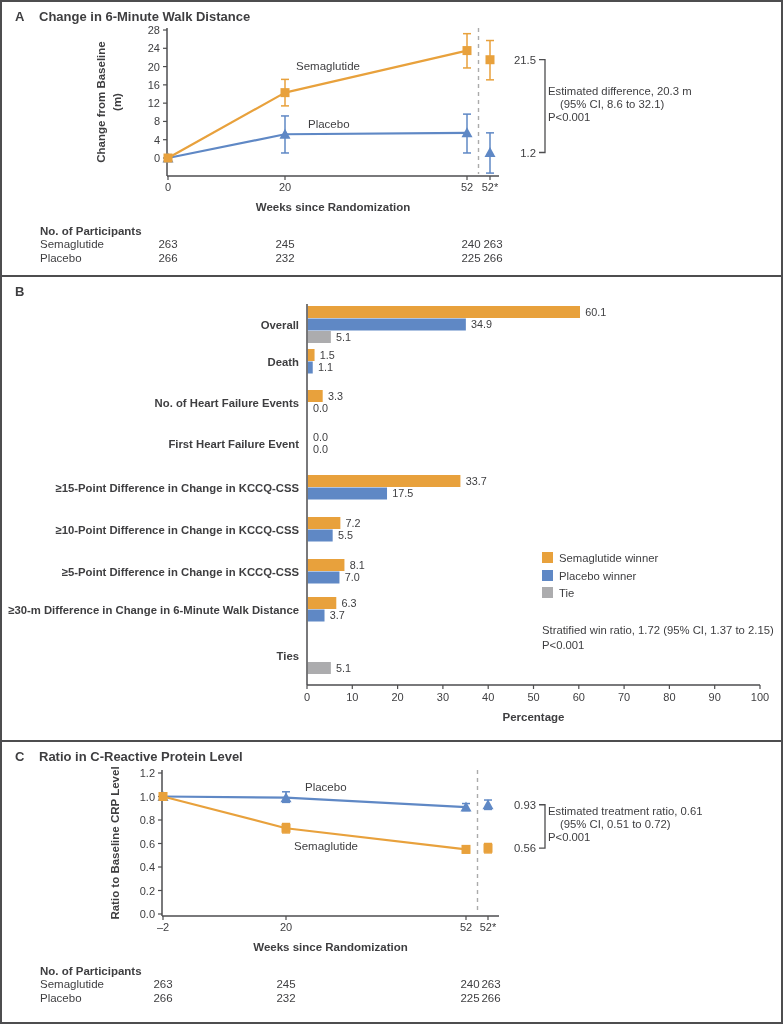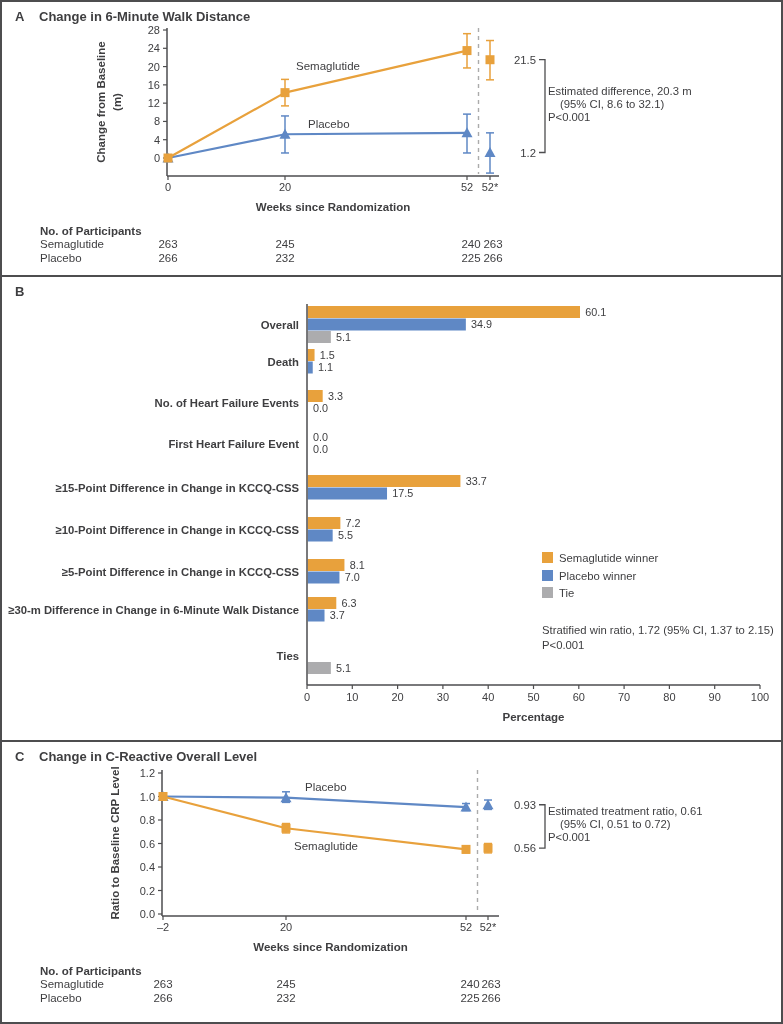--- a/index.html
+++ b/index.html
@@ -185,21 +185,21 @@
         <rect x="540" y="288" width="11" height="11" fill="#ACACAE"></rect>
         <text x="557" y="298" font-size="11.3" text-anchor="start">Tie</text>
         <text x="540" y="335" font-size="11.3" text-anchor="start">Stratified win ratio, 1.72 (95% CI, 1.37 to 2.15)</text>
         <text x="540" y="350" font-size="11.3" text-anchor="start">P&lt;0.001</text>
       </svg>
   </section>
 
   <section class="panel panel-c">
     <div class="panel-title">
       <span class="panel-letter">C</span>
-      <span class="panel-heading">Change in C-Reactive Overall Level</span>
+      <span class="panel-heading">Ratio in C-Reactive Protein Level</span>
     </div>
     <svg id="svgC" width="779" height="254">
         <line x1="475.5" y1="6" x2="475.5" y2="150" stroke="#ABABAB" stroke-width="1.4" stroke-dasharray="4 4"></line>
         <line x1="160" y1="6" x2="160" y2="152" stroke="#4D4D4F" stroke-width="1.5"></line>
         <line x1="160" y1="152" x2="497" y2="152" stroke="#4D4D4F" stroke-width="1.5"></line>
         <line x1="156" y1="150" x2="160" y2="150" stroke="#4D4D4F" stroke-width="1.2"></line>
         <text x="153" y="154" font-size="11" text-anchor="end">0.0</text>
         <line x1="156" y1="126.5" x2="160" y2="126.5" stroke="#4D4D4F" stroke-width="1.2"></line>
         <text x="153" y="130.5" font-size="11" text-anchor="end">0.2</text>
         <line x1="156" y1="103" x2="160" y2="103" stroke="#4D4D4F" stroke-width="1.2"></line>

